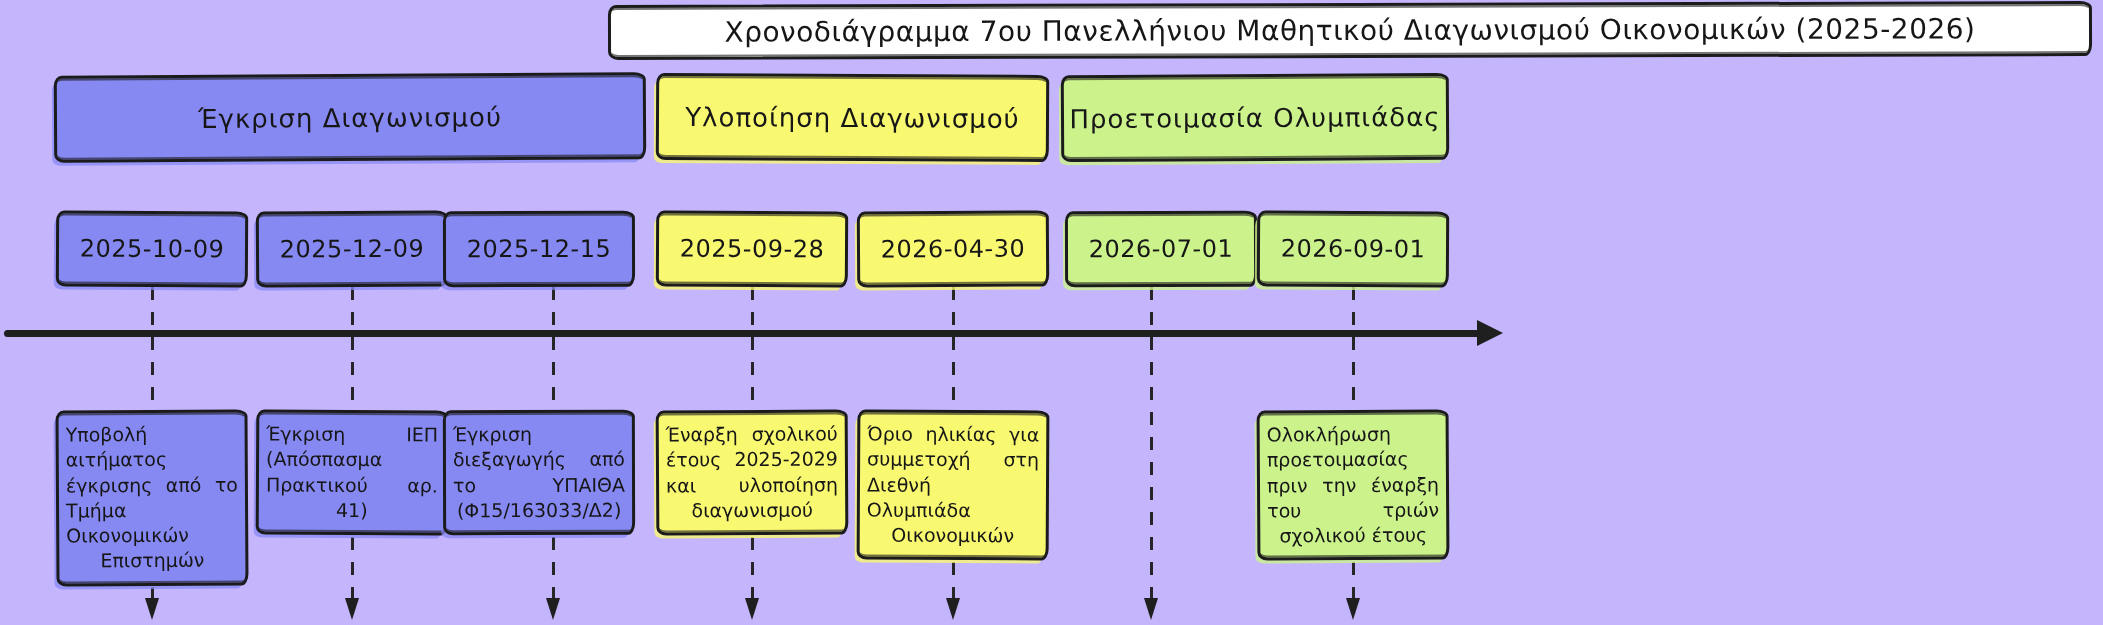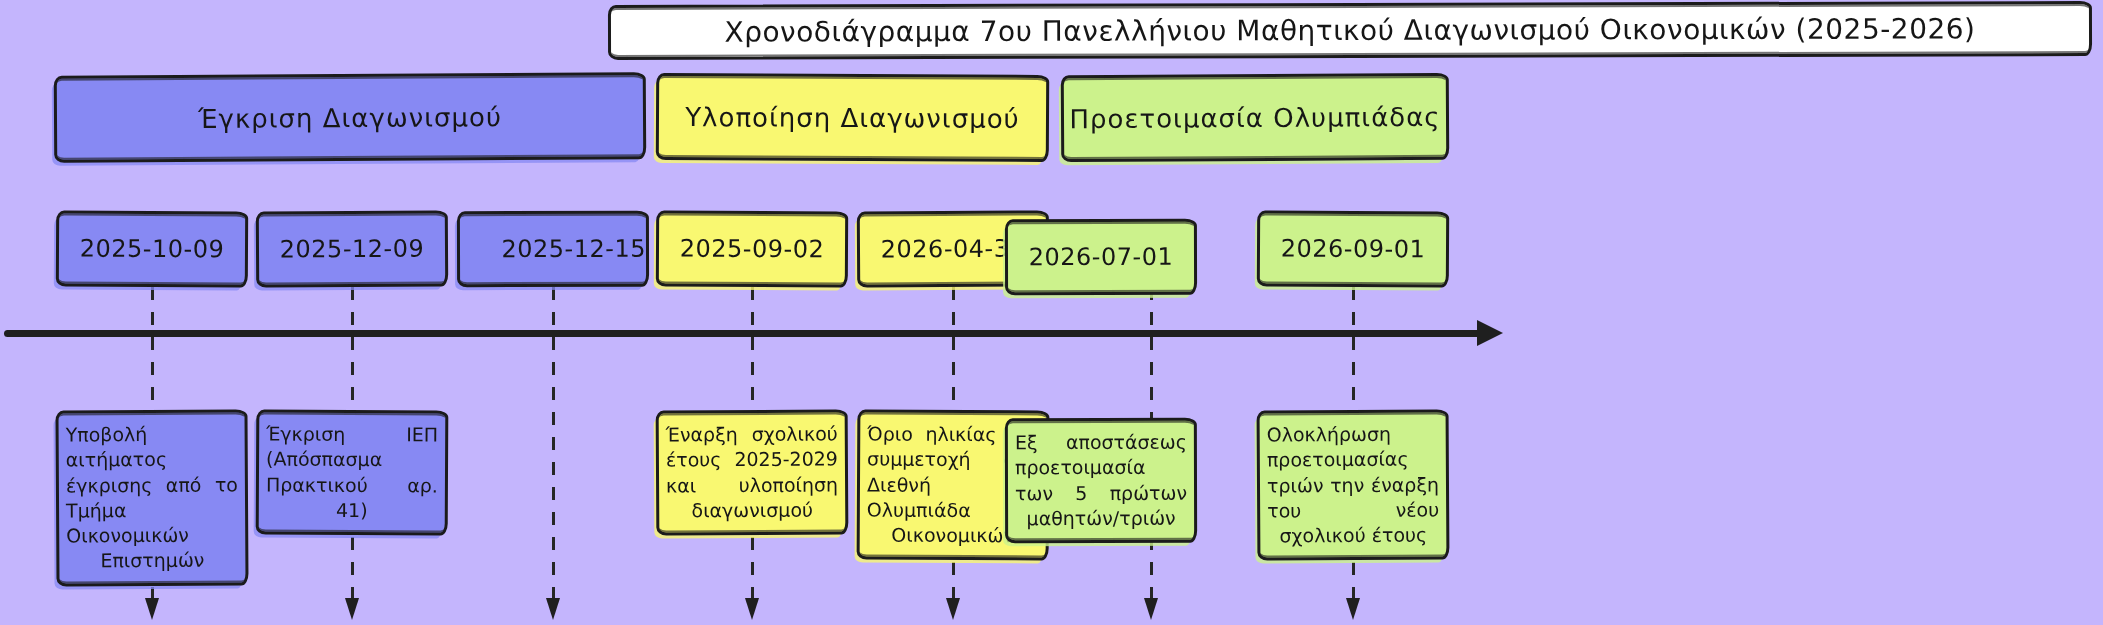--- a/index.html
+++ b/index.html
@@ -52,24 +52,24 @@
   .green  { background: #ccf28c; box-shadow: inset 0 5px 0 -3px rgba(25,25,25,0.6), inset 0 -5px 0 -3px rgba(25,25,25,0.6), -4px 5px 0 -2px rgba(204,242,140,0.8); }
 
   .date-box {
     top: 211px; height: 76px; width: 192px;
     font-size: 24px;
     letter-spacing: 0.5px;
     z-index: 3;
   }
   .col-1 { left: 56px; }
   .col-2 { left: 256px; }
-  .col-3 { left: 457px; justify-content: flex-end; }
+  .col-3 { left: 443px; }
   .col-4 { left: 656px; }
   .col-5 { left: 857px; }
-  .col-6 { left: 1005px; margin-top: 8px; }
+  .col-6 { left: 1065px; }
   .col-7 { left: 1257px; }
 
   .desc-box {
     top: 410px; width: 192px;
     padding: 9px 7px;
     font-size: 19px;
     line-height: 1.33;
     display: block;
     text-align: justify;
     text-align-last: center;
@@ -160,44 +160,44 @@
   <div class="box rough purple date-box col-1 tilt-b">
     <span>2025-10-09</span>
   </div>
   <div class="box rough purple date-box col-2 tilt-a">
     <span>2025-12-09</span>
   </div>
   <div class="box rough purple date-box col-3 tilt-c">
     <span>2025-12-15</span>
   </div>
   <div class="box rough yellow date-box col-4 tilt-b">
-    <span>2025-09-02</span>
+    <span>2025-09-28</span>
   </div>
   <div class="box rough yellow date-box col-5 tilt-a">
     <span>2026-04-30</span>
   </div>
   <div class="box rough green date-box col-6 tilt-c">
     <span>2026-07-01</span>
   </div>
   <div class="box rough green date-box col-7 tilt-b">
     <span>2026-09-01</span>
   </div>
 
   <div class="box rough purple desc-box col-1 tilt-a">
     <span>Υποβολή αιτήματος έγκρισης από το Τμήμα Οικονομικών Επιστημών</span>
   </div>
   <div class="box rough purple desc-box col-2 tilt-b">
     <span>Έγκριση ΙΕΠ (Απόσπασμα Πρακτικού αρ. 41)</span>
   </div>
+  <div class="box rough purple desc-box col-3 tilt-c">
+    <span>Έγκριση διεξαγωγής από το ΥΠΑΙΘΑ (Φ15/163033/Δ2)</span>
+  </div>
   <div class="box rough yellow desc-box col-4 tilt-a">
     <span>Έναρξη σχολικού έτους 2025-2029 και υλοποίηση διαγωνισμού</span>
   </div>
   <div class="box rough yellow desc-box col-5 tilt-b">
     <span>Όριο ηλικίας για συμμετοχή στη Διεθνή Ολυμπιάδα Οικονομικών</span>
   </div>
-  <div class="box rough green desc-box col-6 tilt-c">
-    <span>Εξ αποστάσεως προετοιμασία των 5 πρώτων μαθητών/τριών</span>
-  </div>
   <div class="box rough green desc-box col-7 tilt-a">
-    <span>Ολοκλήρωση προετοιμασίας τριών την έναρξη του νέου σχολικού έτους</span>
+    <span>Ολοκλήρωση προετοιμασίας πριν την έναρξη του τριών σχολικού έτους</span>
   </div>
 
 </div>
 
 </body></html>

